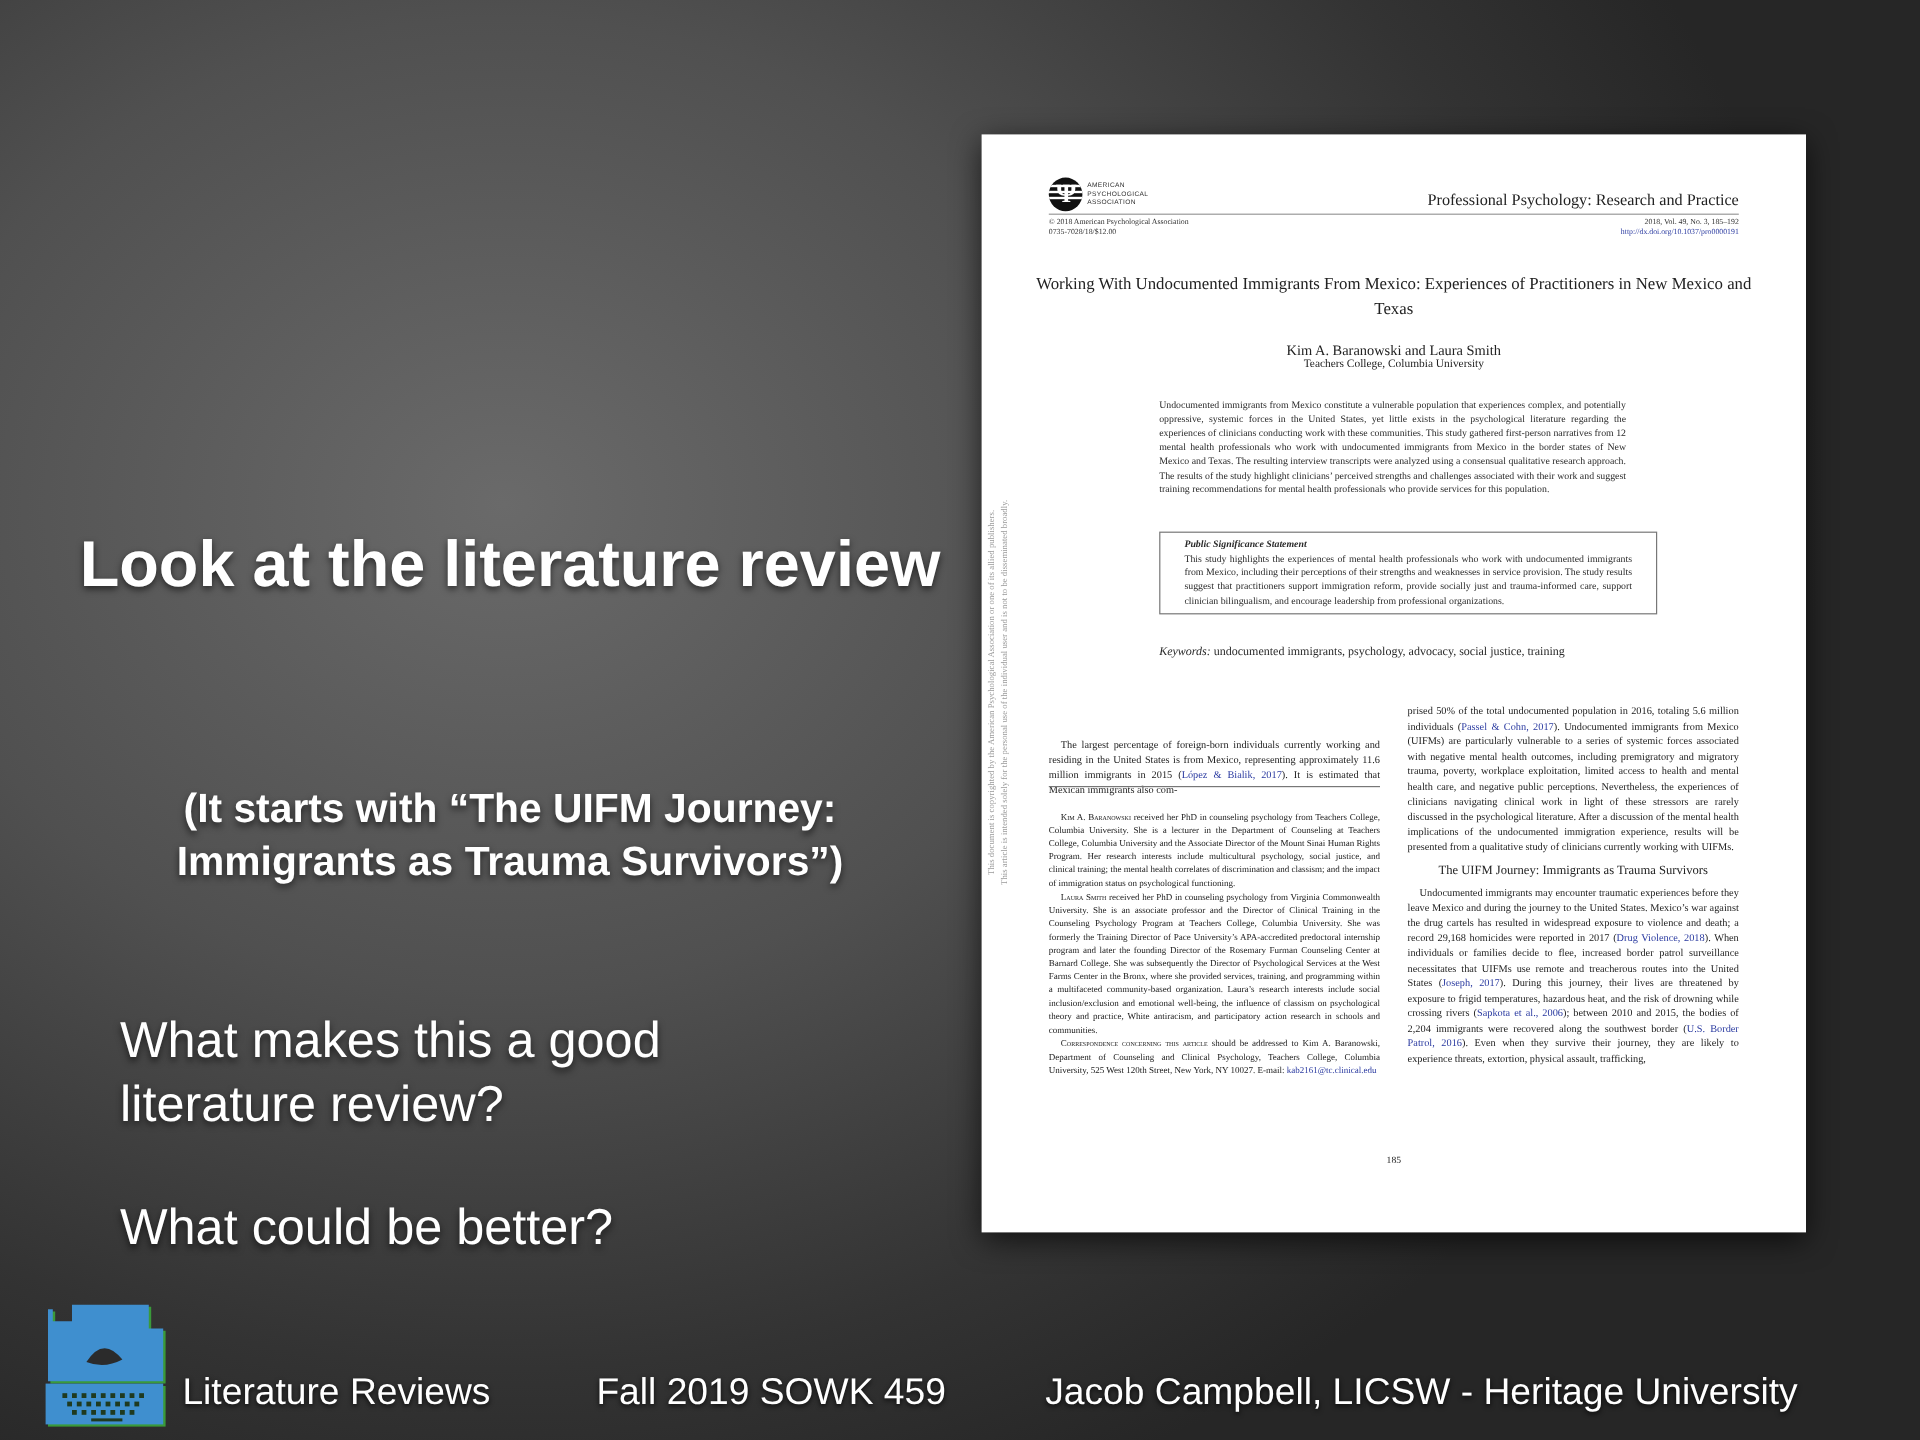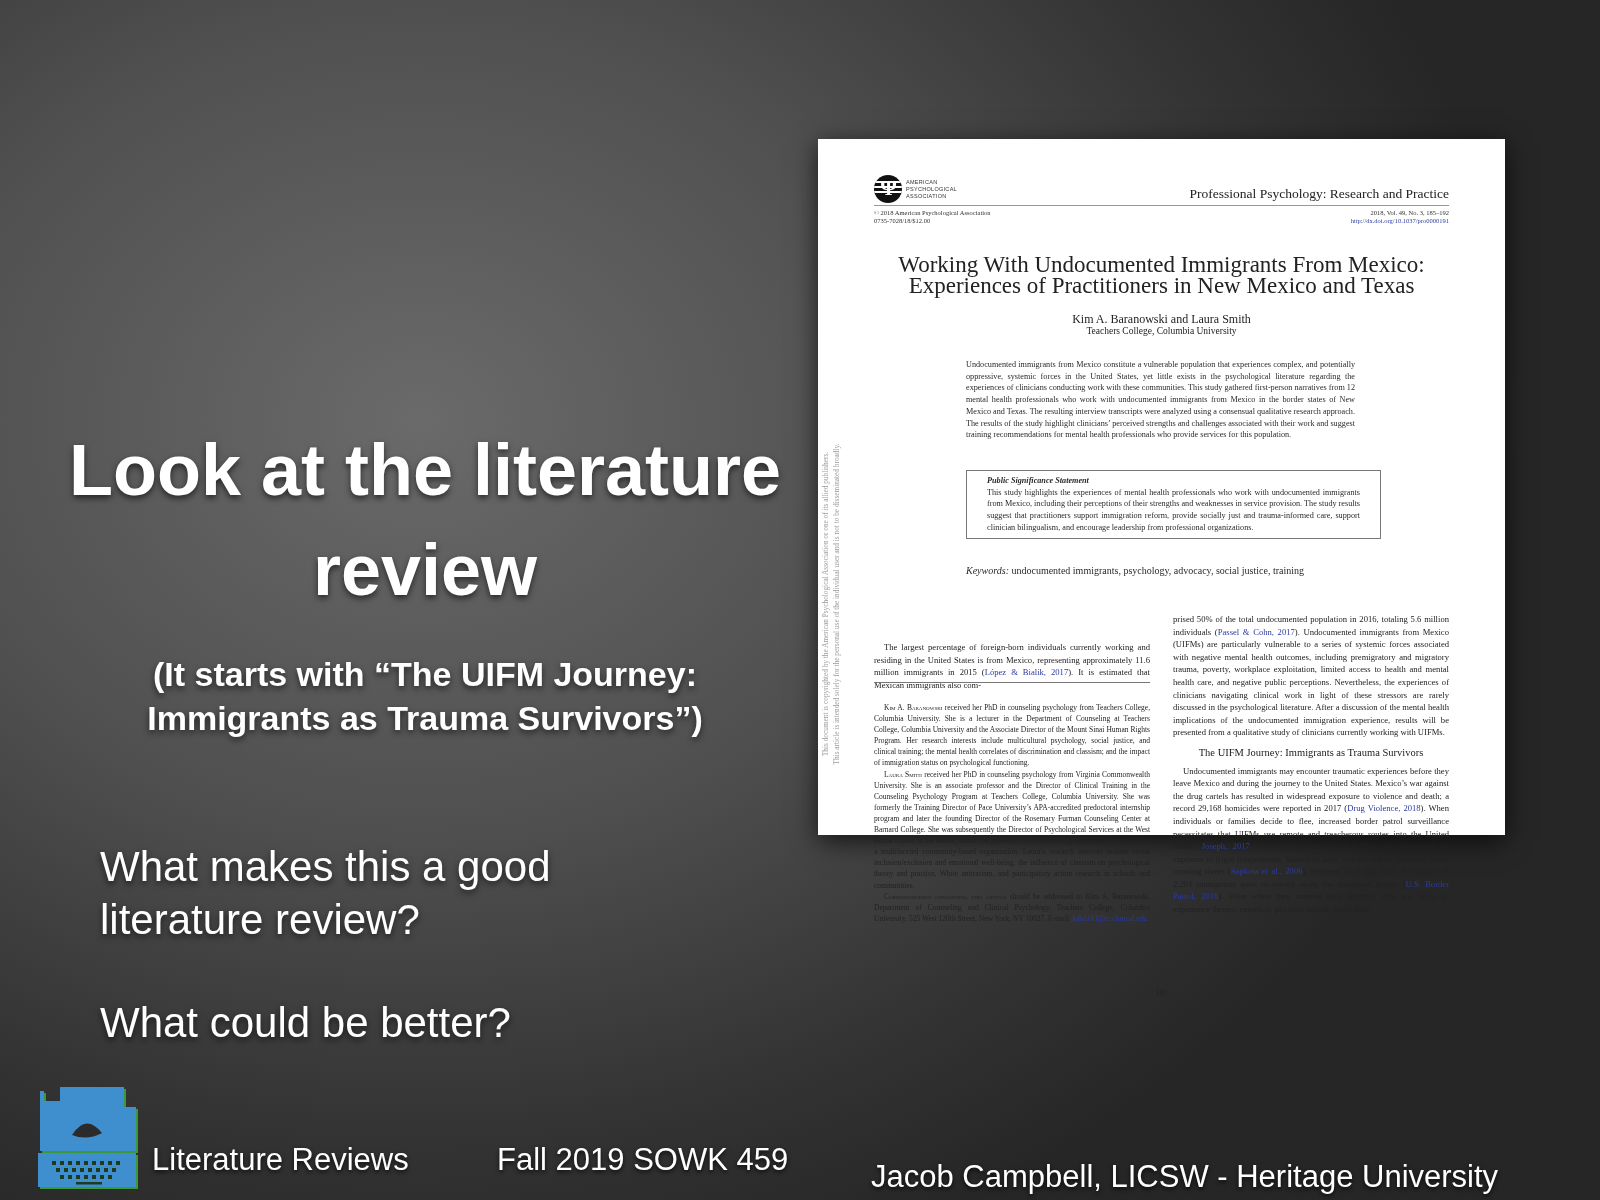--- a/index.html
+++ b/index.html
@@ -2,42 +2,42 @@
 <html><head>
 <meta charset="utf-8">
 <style>
   html, body { margin:0; padding:0; }
   body {
     width:1600px; height:1200px; overflow:hidden; position:relative;
     background: radial-gradient(ellipse 1100px 900px at 420px 420px, #6a6a6a 0%, #505050 45%, #333333 80%, #262626 100%);
     font-family: "Liberation Sans", sans-serif;
   }
   .slide-text { position:absolute; color:#fff; text-shadow: 0 3px 6px rgba(0,0,0,0.6); }
-  .headline { left:60px; top:420px; width:730px; text-align:center; font-weight:bold; font-size:72px; line-height:100px; }
+  .headline { left:60px; top:420px; width:730px; text-align:center; font-weight:bold; font-size:54px; line-height:100px; }
   .subhead { left:90px; top:652px; width:670px; text-align:center; font-weight:bold; font-size:34px; line-height:44px; }
   .question { left:100px; font-size:42px; line-height:53px; }
   .q1 { top:840px; width:600px; }
   .q2 { top:996px; width:600px; }
 
   .paper {
-    position:absolute; left:818px; top:139px; width:687px; height:696px;
+    position:absolute; left:818px; top:112px; width:687px; height:915px;
     background:#fff; box-shadow: 0 6px 24px rgba(0,0,0,0.7);
     font-family: "Liberation Serif", serif; color:#222;
   }
   .apa-logo { position:absolute; left:56px; top:36px; display:flex; align-items:center; }
   .apa-mark { width:28px; height:28px; border-radius:50%; background:#111; position:relative; overflow:hidden; }
   .apa-mark::before { content:""; position:absolute; left:0; right:0; top:6px; height:2px; background:#fff; box-shadow:0 5px 0 #fff, 0 10px 0 #fff; }
   .apa-mark::after { content:"\03A8"; position:absolute; left:6px; top:2px; color:#fff; font-size:22px; line-height:22px; font-weight:bold; }
   .apa-name { margin-left:4px; font-size:5.5px; line-height:7px; letter-spacing:0.3px; text-transform:uppercase; color:#333; font-family:"Liberation Sans", sans-serif; }
   .journal-name { position:absolute; right:56px; top:47px; font-size:13.5px; }
   .header-rule { position:absolute; left:56px; right:56px; top:66px; border-top:0.8px solid #999; }
   .meta-left { position:absolute; left:56px; top:70px; font-size:6.5px; line-height:8px; color:#333; }
   .meta-right { position:absolute; right:56px; top:70px; font-size:6.5px; line-height:8px; text-align:right; color:#333; }
   .meta-right .doi { color:#2a3aa0; }
-  .paper-title { position:absolute; left:40px; right:40px; top:115px; text-align:center; font-size:23px; line-height:21px; }
+  .paper-title { position:absolute; left:40px; right:40px; top:115px; text-align:center; font-size:14px; line-height:21px; }
   .authors { position:absolute; left:0; right:0; top:174px; text-align:center; font-size:12px; line-height:13px; }
   .affiliation { position:absolute; left:0; right:0; top:187px; text-align:center; font-size:9.5px; }
   .abstract { position:absolute; left:148px; width:389px; top:220px; font-size:8.2px; line-height:11.7px; text-align:justify; color:#2a2a2a; }
   .psbox { position:absolute; left:148px; width:373px; top:331px; border:1px solid #777; padding:4px 20px; font-size:8.2px; line-height:11.7px; text-align:justify; color:#2a2a2a; }
   .psbox .ps-title { font-weight:bold; font-style:italic; }
   .keywords { position:absolute; left:148px; top:426px; font-size:10px; color:#2a2a2a; }
   .keywords .kw-label { font-style:italic; }
   .col { position:absolute; font-size:8.6px; line-height:12.6px; text-align:justify; color:#222; }
   .col-left { left:56px; width:276px; top:474px;margin-top:28px; }
   .col-right { left:355px; width:276px; top:474px; }
@@ -48,21 +48,21 @@
   .sc { font-variant:small-caps; }
   .section-head { font-weight:normal; font-size:10.5px; text-align:center; margin:8px 0 5px; text-indent:0; }
   .page-num { position:absolute; left:0; right:0; top:850px; text-align:center; font-size:8px; }
   .watermark { position:absolute; left:-2px; top:270px; width:36px; height:390px; }
   .watermark-inner { position:absolute; left:0; top:0; transform-origin: 0 0; transform: translate(4px, 390px) rotate(-90deg); width:390px; font-size:7.3px; line-height:11px; color:#9a9a9a; text-align:center; white-space:nowrap; }
 
   .footer-icon { position:absolute; left:36px; top:1087px; width:108px; height:102px; }
   .footer-text { position:absolute; top:1140px; color:#fff; font-size:31px; line-height:40px; text-shadow: 0 2px 4px rgba(0,0,0,0.8); white-space:nowrap; }
   .ft1 { left:152px; }
   .ft2 { left:497px; }
-  .ft3 { left:871px;margin-top:17px; }
+  .ft3 { left:871px; }
 </style>
 </head>
 <body>
 
 <div>
 
   <div class="slide-text headline">Look at the literature review</div>
   <div class="slide-text subhead">(It starts with “The UIFM Journey: Immigrants as Trauma Survivors”)</div>
   <div class="slide-text question q1">What makes this a good literature review?</div>
   <div class="slide-text question q2">What could be better?</div>

